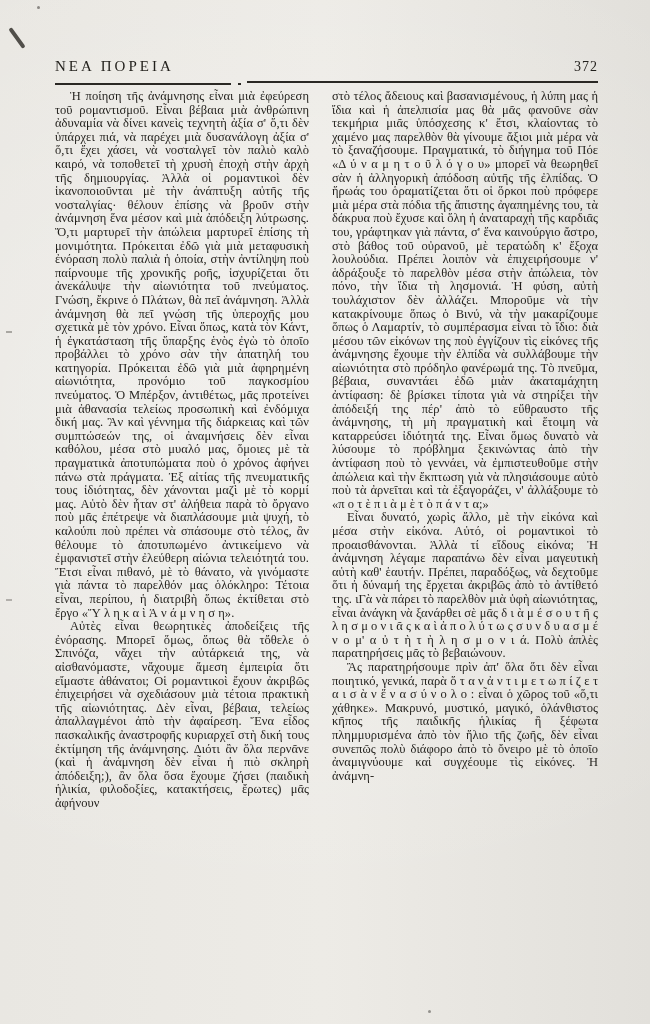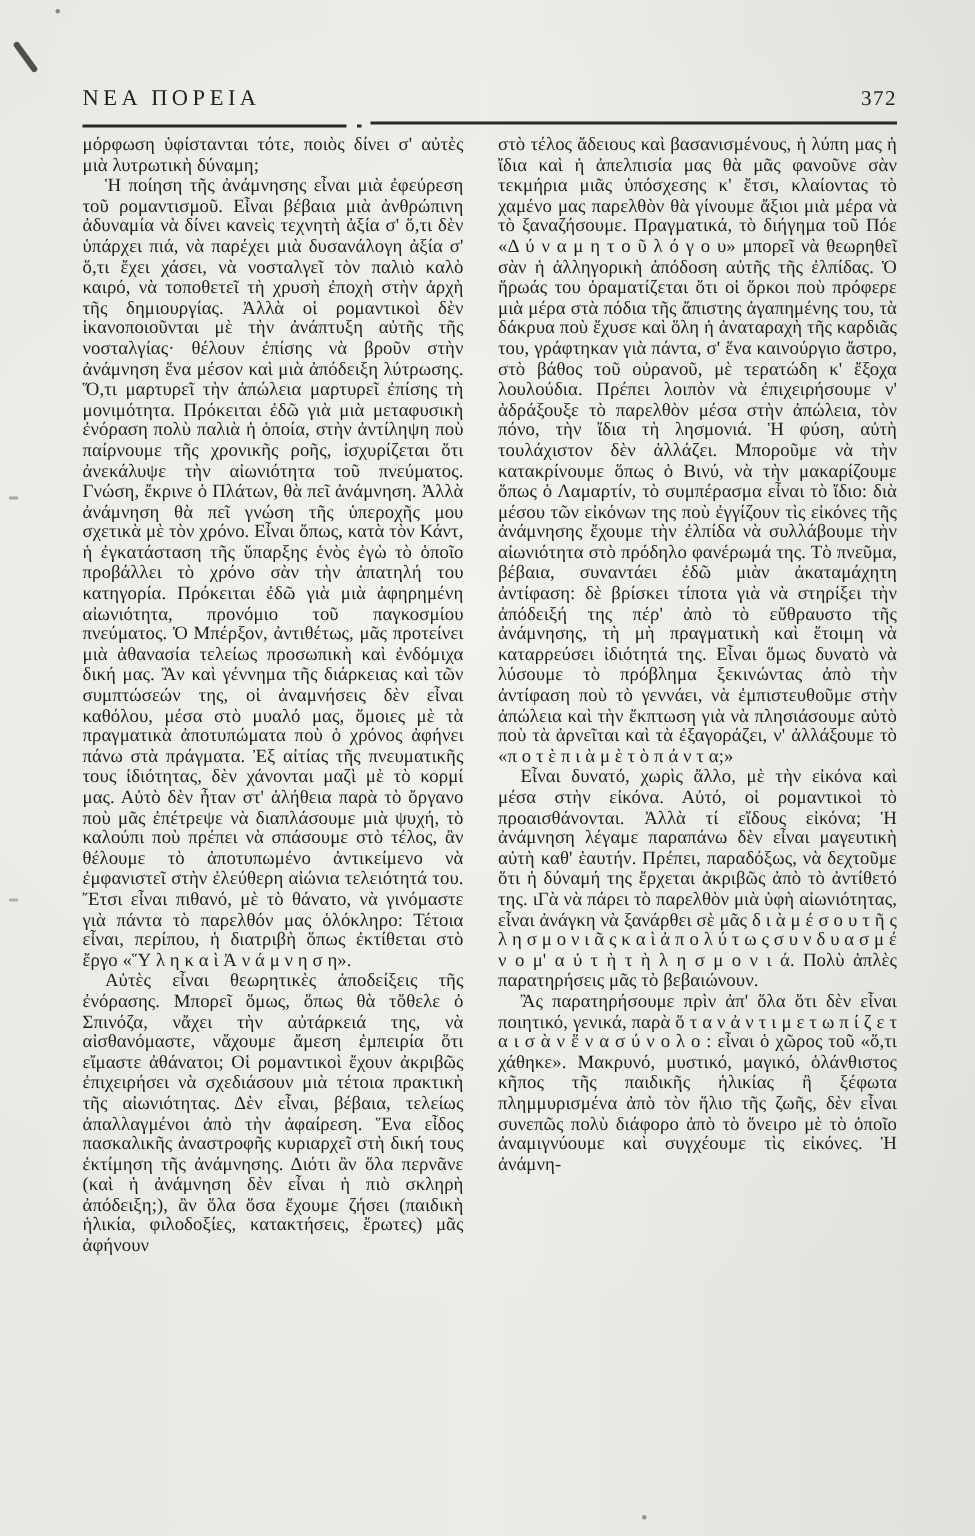--- a/index.html
+++ b/index.html
@@ -106,21 +106,20 @@
 
   <div class="rule">
     <span class="seg1"></span>
     <span class="dot"></span>
     <span class="seg2"></span>
   </div>
 
   <div class="columns">
 
     <div class="col left">
-      <p class="cont">μόρφωση ὑφίστανται τότε, ποιὸς δίνει σ' αὐτὲς μιὰ λυτρωτικὴ δύναμη;</p>
       <p>Ἡ ποίηση τῆς ἀνάμνησης εἶναι μιὰ ἐφεύρεση τοῦ ρομαντισμοῦ. Εἶναι βέβαια μιὰ ἀνθρώπινη ἀδυναμία νὰ δίνει κανεὶς τεχνητὴ ἀξία σ' ὅ,τι δὲν ὑπάρχει πιά, νὰ παρέχει μιὰ δυσανάλογη ἀξία σ' ὅ,τι ἔχει χάσει, νὰ νοσταλγεῖ τὸν παλιὸ καλὸ καιρό, νὰ τοποθετεῖ τὴ χρυσὴ ἐποχὴ στὴν ἀρχὴ τῆς δημιουργίας. Ἀλλὰ οἱ ρομαντικοὶ δὲν ἱκανοποιοῦνται μὲ τὴν ἀνάπτυξη αὐτῆς τῆς νοσταλγίας· θέλουν ἐπίσης νὰ βροῦν στὴν ἀνάμνηση ἕνα μέσον καὶ μιὰ ἀπόδειξη λύτρωσης. Ὅ,τι μαρτυρεῖ τὴν ἀπώλεια μαρτυρεῖ ἐπίσης τὴ μονιμότητα. Πρόκειται ἐδῶ γιὰ μιὰ μεταφυσικὴ ἐνόραση πολὺ παλιὰ ἡ ὁποία, στὴν ἀντίληψη ποὺ παίρνουμε τῆς χρονικῆς ροῆς, ἰσχυρίζεται ὅτι ἀνεκάλυψε τὴν αἰωνιότητα τοῦ πνεύματος. Γνώση, ἔκρινε ὁ Πλάτων, θὰ πεῖ ἀνάμνηση. Ἀλλὰ ἀνάμνηση θὰ πεῖ γνώση τῆς ὑπεροχῆς μου σχετικὰ μὲ τὸν χρόνο. Εἶναι ὅπως, κατὰ τὸν Κάντ, ἡ ἐγκατάσταση τῆς ὕπαρξης ἑνὸς ἐγὼ τὸ ὁποῖο προβάλλει τὸ χρόνο σὰν τὴν ἀπατηλή του κατηγορία. Πρόκειται ἐδῶ γιὰ μιὰ ἀφηρημένη αἰωνιότητα, προνόμιο τοῦ παγκοσμίου πνεύματος. Ὁ Μπέρξον, ἀντιθέτως, μᾶς προτείνει μιὰ ἀθανασία τελείως προσωπικὴ καὶ ἐνδόμιχα δική μας. Ἂν καὶ γέννημα τῆς διάρκειας καὶ τῶν συμπτώσεών της, οἱ ἀναμνήσεις δὲν εἶναι καθόλου, μέσα στὸ μυαλό μας, ὅμοιες μὲ τὰ πραγματικὰ ἀποτυπώματα ποὺ ὁ χρόνος ἀφήνει πάνω στὰ πράγματα. Ἐξ αἰτίας τῆς πνευματικῆς τους ἰδιότητας, δὲν χάνονται μαζὶ μὲ τὸ κορμί μας. Αὐτὸ δὲν ἦταν στ' ἀλήθεια παρὰ τὸ ὄργανο ποὺ μᾶς ἐπέτρεψε νὰ διαπλάσουμε μιὰ ψυχή, τὸ καλούπι ποὺ πρέπει νὰ σπάσουμε στὸ τέλος, ἂν θέλουμε τὸ ἀποτυπωμένο ἀντικείμενο νὰ ἐμφανιστεῖ στὴν ἐλεύθερη αἰώνια τελειότητά του. Ἔτσι εἶναι πιθανό, μὲ τὸ θάνατο, νὰ γινόμαστε γιὰ πάντα τὸ παρελθόν μας ὁλόκληρο: Τέτοια εἶναι, περίπου, ἡ διατριβὴ ὅπως ἐκτίθεται στὸ ἔργο «Ὕ λ η κ α ὶ Ἀ ν ά μ ν η σ η».</p>
       <p>Αὐτὲς εἶναι θεωρητικὲς ἀποδείξεις τῆς ἐνόρασης. Μπορεῖ ὅμως, ὅπως θὰ τὄθελε ὁ Σπινόζα, νἄχει τὴν αὐτάρκειά της, νὰ αἰσθανόμαστε, νἄχουμε ἄμεση ἐμπειρία ὅτι εἴμαστε ἀθάνατοι; Οἱ ρομαντικοὶ ἔχουν ἀκριβῶς ἐπιχειρήσει νὰ σχεδιάσουν μιὰ τέτοια πρακτικὴ τῆς αἰωνιότητας. Δὲν εἶναι, βέβαια, τελείως ἀπαλλαγμένοι ἀπὸ τὴν ἀφαίρεση. Ἕνα εἶδος πασκαλικῆς ἀναστροφῆς κυριαρχεῖ στὴ δική τους ἐκτίμηση τῆς ἀνάμνησης. Διότι ἂν ὅλα περνᾶνε (καὶ ἡ ἀνάμνηση δὲν εἶναι ἡ πιὸ σκληρὴ ἀπόδειξη;), ἂν ὅλα ὅσα ἔχουμε ζήσει (παιδικὴ ἡλικία, φιλοδοξίες, κατακτήσεις, ἔρωτες) μᾶς ἀφήνουν</p>
     </div>
 
     <div class="col right">
       <p class="cont">στὸ τέλος ἄδειους καὶ βασανισμένους, ἡ λύπη μας ἡ ἴδια καὶ ἡ ἀπελπισία μας θὰ μᾶς φανοῦνε σὰν τεκμήρια μιᾶς ὑπόσχεσης κ' ἔτσι, κλαίοντας τὸ χαμένο μας παρελθὸν θὰ γίνουμε ἄξιοι μιὰ μέρα νὰ τὸ ξαναζήσουμε. Πραγματικά, τὸ διήγημα τοῦ Πόε «Δ ύ ν α μ η τ ο ῦ λ ό γ ο υ» μπορεῖ νὰ θεωρηθεῖ σὰν ἡ ἀλληγορικὴ ἀπόδοση αὐτῆς τῆς ἐλπίδας. Ὁ ἥρωάς του ὁραματίζεται ὅτι οἱ ὅρκοι ποὺ πρόφερε μιὰ μέρα στὰ πόδια τῆς ἄπιστης ἀγαπημένης του, τὰ δάκρυα ποὺ ἔχυσε καὶ ὅλη ἡ ἀναταραχὴ τῆς καρδιᾶς του, γράφτηκαν γιὰ πάντα, σ' ἕνα καινούργιο ἄστρο, στὸ βάθος τοῦ οὐρανοῦ, μὲ τερατώδη κ' ἔξοχα λουλούδια. Πρέπει λοιπὸν νὰ ἐπιχειρήσουμε ν' ἁδράξουξε τὸ παρελθὸν μέσα στὴν ἀπώλεια, τὸν πόνο, τὴν ἴδια τὴ λησμονιά. Ἡ φύση, αὐτὴ τουλάχιστον δὲν ἀλλάζει. Μποροῦμε νὰ τὴν κατακρίνουμε ὅπως ὁ Βινύ, νὰ τὴν μακαρίζουμε ὅπως ὁ Λαμαρτίν, τὸ συμπέρασμα εἶναι τὸ ἴδιο: διὰ μέσου τῶν εἰκόνων της ποὺ ἐγγίζουν τὶς εἰκόνες τῆς ἀνάμνησης ἔχουμε τὴν ἐλπίδα νὰ συλλάβουμε τὴν αἰωνιότητα στὸ πρόδηλο φανέρωμά της. Τὸ πνεῦμα, βέβαια, συναντάει ἐδῶ μιὰν ἀκαταμάχητη ἀντίφαση: δὲ βρίσκει τίποτα γιὰ νὰ στηρίξει τὴν ἀπόδειξή της πέρ' ἀπὸ τὸ εὔθραυστο τῆς ἀνάμνησης, τὴ μὴ πραγματικὴ καὶ ἕτοιμη νὰ καταρρεύσει ἰδιότητά της. Εἶναι ὅμως δυνατὸ νὰ λύσουμε τὸ πρόβλημα ξεκινώντας ἀπὸ τὴν ἀντίφαση ποὺ τὸ γεννάει, νὰ ἐμπιστευθοῦμε στὴν ἀπώλεια καὶ τὴν ἔκπτωση γιὰ νὰ πλησιάσουμε αὐτὸ ποὺ τὰ ἀρνεῖται καὶ τὰ ἐξαγοράζει, ν' ἀλλάξουμε τὸ «π ο τ ὲ π ι ὰ μ ὲ τ ὸ π ά ν τ α;»</p>
       <p>Εἶναι δυνατό, χωρὶς ἄλλο, μὲ τὴν εἰκόνα καὶ μέσα στὴν εἰκόνα. Αὐτό, οἱ ρομαντικοὶ τὸ προαισθάνονται. Ἀλλὰ τί εἴδους εἰκόνα; Ἡ ἀνάμνηση λέγαμε παραπάνω δὲν εἶναι μαγευτικὴ αὐτὴ καθ' ἑαυτήν. Πρέπει, παραδόξως, νὰ δεχτοῦμε ὅτι ἡ δύναμή της ἔρχεται ἀκριβῶς ἀπὸ τὸ ἀντίθετό της. ιΓὰ νὰ πάρει τὸ παρελθὸν μιὰ ὑφὴ αἰωνιότητας, εἶναι ἀνάγκη νὰ ξανάρθει σὲ μᾶς δ ι ὰ μ έ σ ο υ τ ῆ ς λ η σ μ ο ν ι ᾶ ς κ α ὶ ἀ π ο λ ύ τ ω ς σ υ ν δ υ α σ μ έ ν ο μ' α ὐ τ ὴ τ ὴ λ η σ μ ο ν ι ά. Πολὺ ἁπλὲς παρατηρήσεις μᾶς τὸ βεβαιώνουν.</p>
       <p>Ἂς παρατηρήσουμε πρὶν ἀπ' ὅλα ὅτι δὲν εἶναι ποιητικό, γενικά, παρὰ ὅ τ α ν ἀ ν τ ι μ ε τ ω π ί ζ ε τ α ι σ ὰ ν ἕ ν α σ ύ ν ο λ ο : εἶναι ὁ χῶρος τοῦ «ὅ,τι χάθηκε». Μακρυνό, μυστικό, μαγικό, ὁλάνθιστος κῆπος τῆς παιδικῆς ἡλικίας ἢ ξέφωτα πλημμυρισμένα ἀπὸ τὸν ἥλιο τῆς ζωῆς, δὲν εἶναι συνεπῶς πολὺ διάφορο ἀπὸ τὸ ὄνειρο μὲ τὸ ὁποῖο ἀναμιγνύουμε καὶ συγχέουμε τὶς εἰκόνες. Ἡ ἀνάμνη-</p>
     </div>
 

